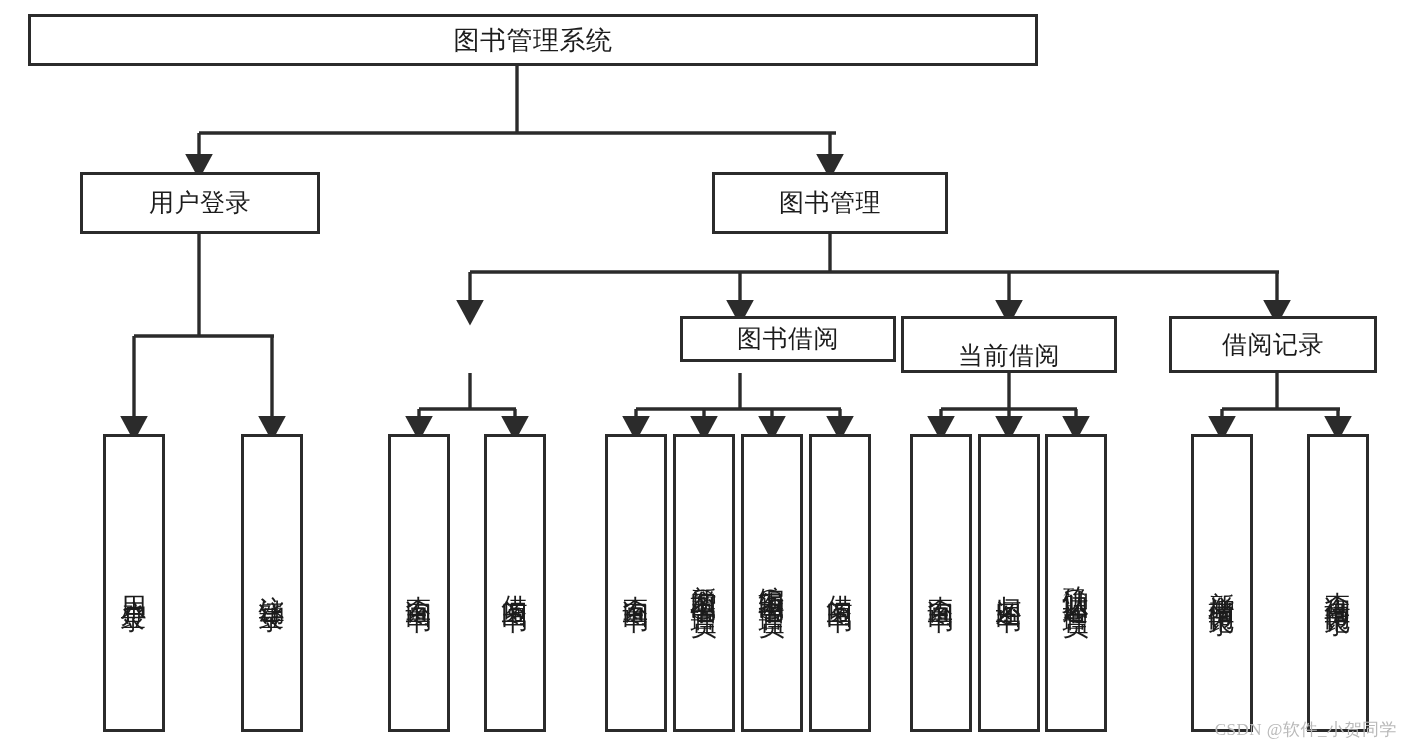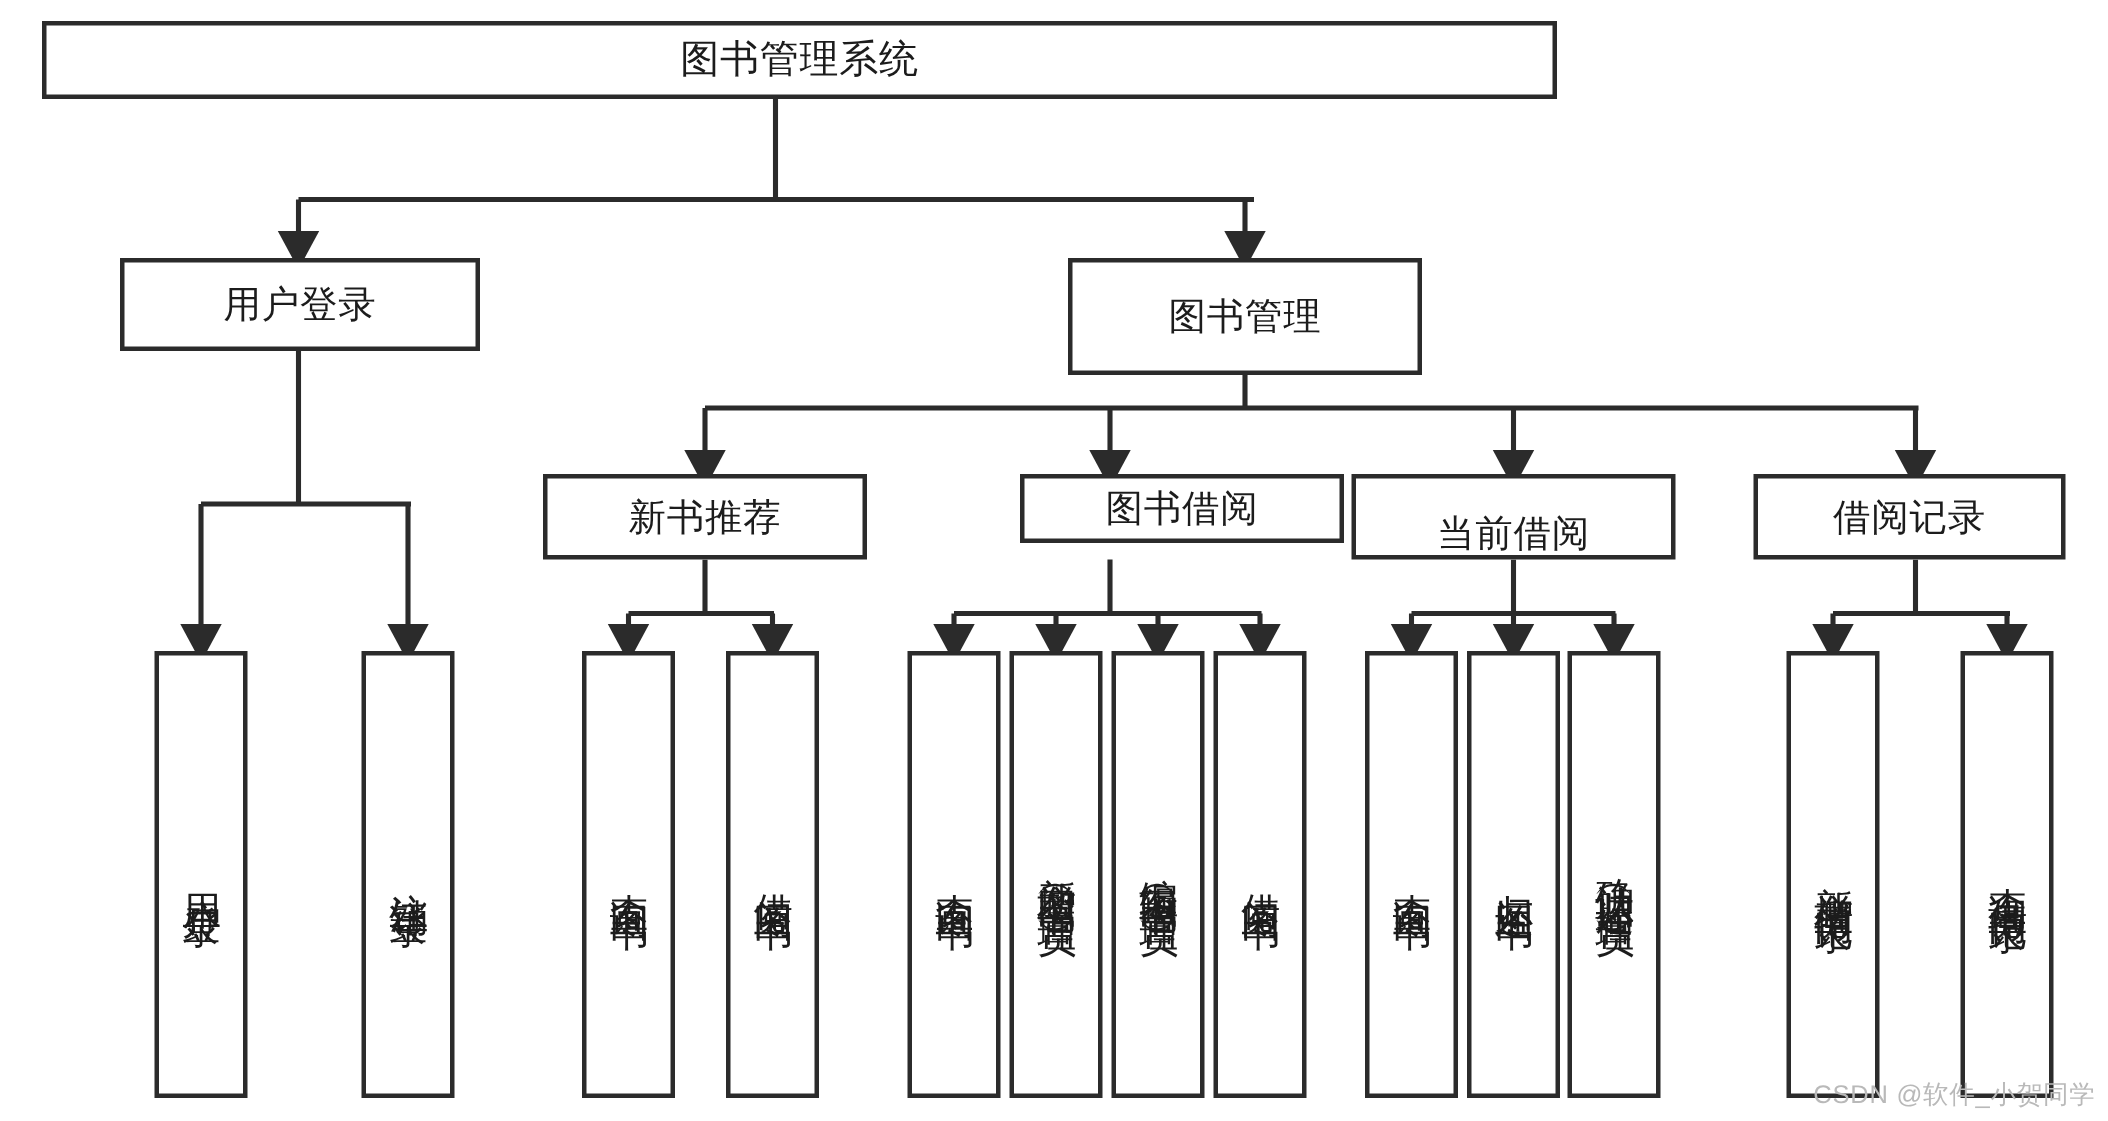--- a/index.html
+++ b/index.html
@@ -62,21 +62,21 @@
     letter-spacing: 4px;
     line-height: 1;
     max-height: 100%;
   }
   #watermark {
     position: absolute;
     right: 8px;
     bottom: 6px;
     font-size: 17px;
     color: #b9b9b9;
-    font-family: Liberation Sans, sans-serif;
+    font-family: Liberation Serif, serif;
     white-space: nowrap;
     z-index: 5;
     letter-spacing: 0.5px;
   }
 </style>
 </head>
 <body>
 
 <div id="canvas">
 
@@ -131,27 +131,24 @@
   </svg>
 
   <div class="node root horiz" style="left:28px; top:14px; width:1010px; height:52px;">
     <span class="label">图书管理系统</span>
   </div>
 
   <div class="node horiz" style="left:80px; top:172px; width:240px; height:62px;">
     <span class="label">用户登录</span>
   </div>
 
-  <div class="node horiz" style="left:712px; top:172px; width:236px; height:78px;align-items:center;">
+  <div class="node horiz" style="left:712px; top:172px; width:236px; height:62px;align-items:center;">
     <span class="label">图书管理</span>
   </div>
 
-  <div class="node horiz" style="left:362px; top:316px; width:216px; height:57px;">
-    <span class="label">新书推荐</span>
-  </div>
 
   <div class="node horiz" style="left:632px; top:316px; width:216px; height:46px;margin-left:48px;">
     <span class="label">图书借阅</span>
   </div>
 
   <div class="node horiz" style="left:901px; top:316px; width:216px; height:57px;align-items:flex-end;">
     <span class="label">当前借阅</span>
   </div>
 
   <div class="node horiz" style="left:1169px; top:316px; width:208px; height:57px;">

